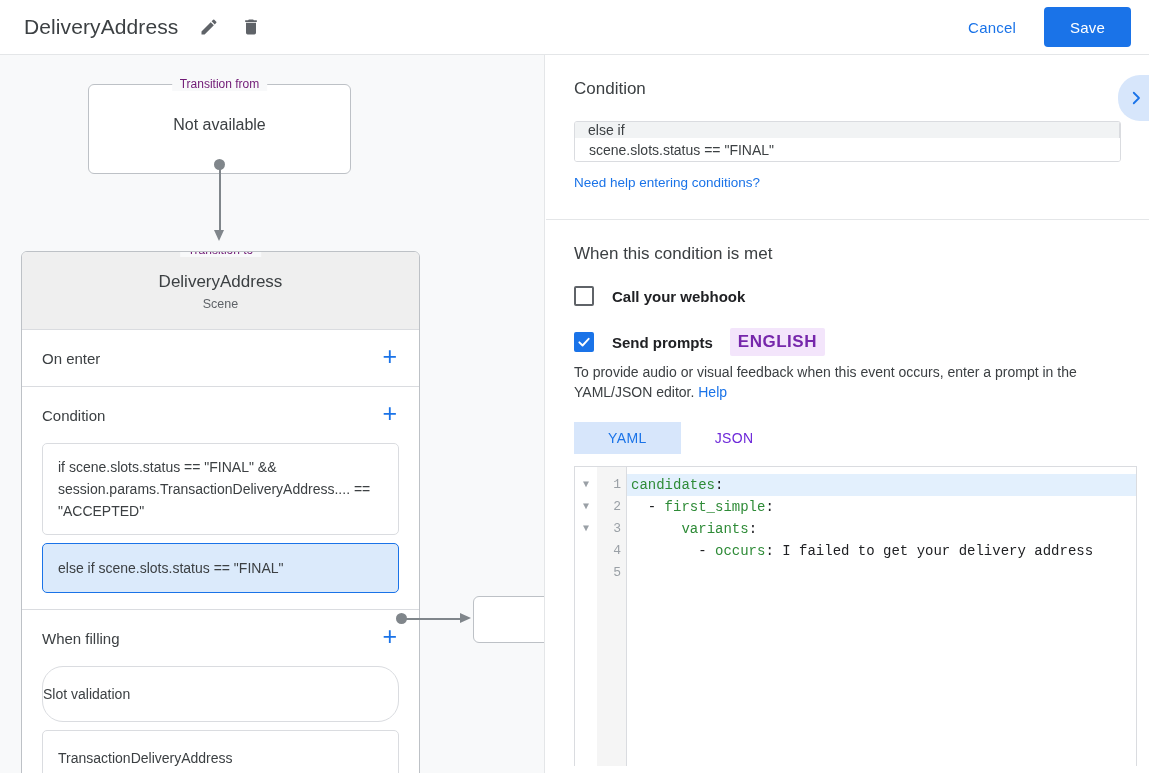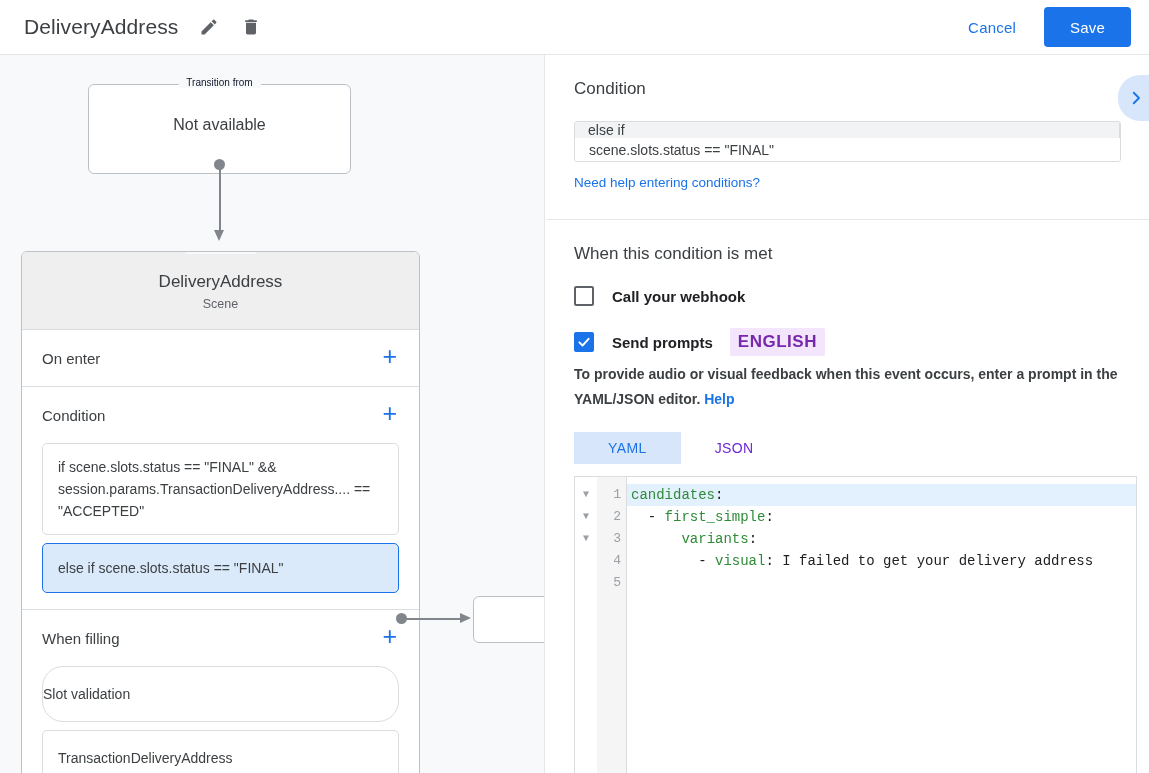--- a/index.html
+++ b/index.html
@@ -64,22 +64,22 @@
     position: absolute;
     border: 1px solid #bdc1c6;
     border-radius: 6px;
     background: #ffffff;
   }
   .fieldset-legend {
     position: absolute; top: -8px; left: 50%;
     transform: translateX(-50%);
     background: #f8f9fa;
     padding: 0 8px;
-    font-size: 10px;
-    color: #0f172a;
+    font-size: 12px;
+    color: #701a75;
     white-space: nowrap;
   }
 
   
   #transition-from {
     left: 88px; top: 29px; width: 263px; height: 90px;
   }
   #not-available-text {
     position: absolute; left: 0; right: 0; top: 31px;
     text-align: center; font-size: 16px; color: #3c4043;
@@ -261,22 +261,22 @@
     margin-left: 17px;
     background: #f3e5fb;
     color: #7627ab;
     font-size: 17px;
     letter-spacing: 0.5px;
     padding: 4px 8px;
     border-radius: 2px;
     font-weight: bold;
   }
   #prompt-desc {
-    font-size: 14px; color: #3c4043; line-height: 25px;
-    margin: -8px 0 20px 0; max-width: 552px; font-weight: bold;
+    font-size: 14px; color: #3c4043; line-height: 20px;
+    margin: -8px 0 20px 0; max-width: 552px;
   }
   #prompt-desc .lnk { color: #1a73e8; cursor: pointer; }
 
   
   #tabs { display: flex; margin-bottom: 12px; }
   .tab {
     height: 32px; padding: 0 34px;
     display: flex; align-items: center; justify-content: center;
     font-size: 14px; letter-spacing: 0.4px;
     cursor: pointer; color: #6d28d9;
@@ -458,17 +458,17 @@
         <div class="grow lnum">1</div>
         <div class="grow lnum">2</div>
         <div class="grow lnum">3</div>
         <div class="grow lnum">4</div>
         <div class="grow lnum">5</div>
       </div>
     <div id="code-area">
         <div class="grow cline hl"><span class="k">candidates</span><span class="p">:</span></div>
         <div class="grow cline">  - <span class="k">first_simple</span><span class="p">:</span></div>
         <div class="grow cline">      <span class="k">variants</span><span class="p">:</span></div>
-        <div class="grow cline">        - <span class="k">visual</span><span class="p">: I failed to get your delivery address</span></div>
+        <div class="grow cline">        - <span class="k">occurs</span><span class="p">: I failed to get your delivery address</span></div>
         <div class="grow cline"></div>
       </div>
   </div>
 </div>
 
 </body></html>

